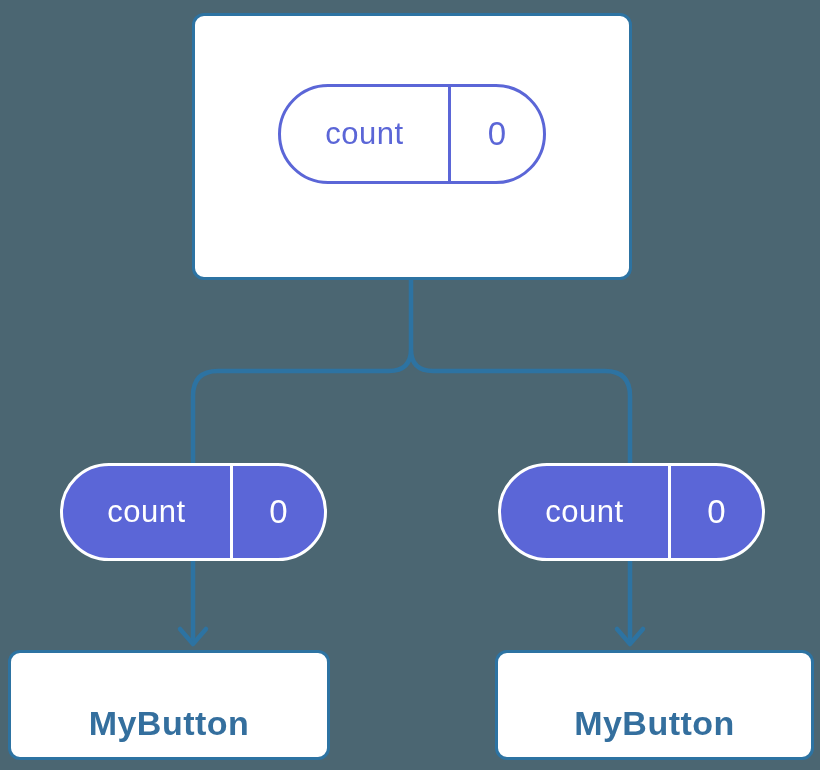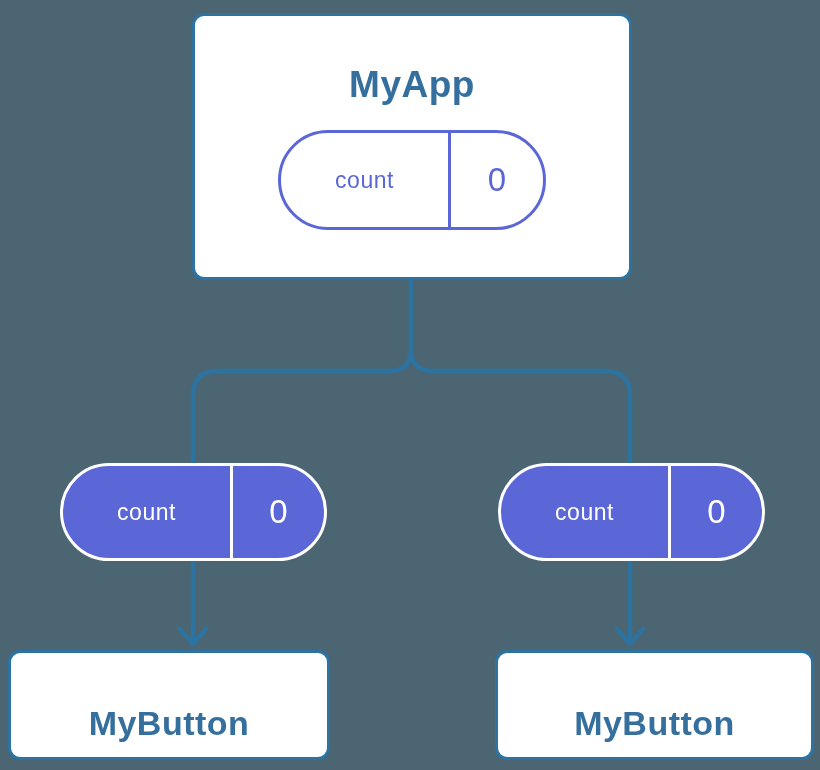--- a/index.html
+++ b/index.html
@@ -89,21 +89,21 @@
     width: 267px; height: 98px;
     border: 3px solid var(--pill-light-text);
     background: var(--pill-purple);
   }
   .pill-solid .pill-section { color: var(--pill-light-text); }
   .pill-solid .pill-divider { width: 3px; background: var(--pill-light-text); }
   .pill-solid .pill-value-section { width: 91px; }
   .pill-left  { left: 60px;  top: 463px; }
   .pill-right { left: 498px; top: 463px; }
 
-  .pill-label-text { font-size: 23px; letter-spacing: 0.5px; }
+  .pill-label-text { font-size: 31px; letter-spacing: 0.5px; }
   .pill-value-text { font-size: 33px; }
 
   .leaf-node {
     display: flex;
     align-items: center;
     justify-content: center;
   }
   .leaf-node .node-title { font-size: 34px; margin-top: 36px; }
   .leaf-left  { left: 8px;   top: 650px; width: 322px; height: 110px; }
   .leaf-right { left: 495px; top: 650px; width: 319px; height: 110px; }
@@ -116,21 +116,20 @@
   <svg class="connectors" width="820" height="770" viewBox="0 0 820 770" aria-hidden="true">
     <path class="connector" d="M411,276 L411,349
              Q411,371 389,371 L218,371 Q193,371 193,396 L193,640
              M411,349
              Q411,371 433,371 L605,371 Q630,371 630,396 L630,640"></path>
     <path class="connector" d="M180,629 L193,644 L206,629"></path>
     <path class="connector" d="M617,629 L630,644 L643,629"></path>
   </svg>
 
   <div class="node root-node">
-    <div class="node-title">MyApp</div>
     <div class="pill pill-outline">
       <div class="pill-section pill-label-section">
         <span class="pill-label-text">count</span>
       </div>
       <div class="pill-divider"></div>
       <div class="pill-section pill-value-section">
         <span class="pill-value-text">0</span>
       </div>
     </div>
   </div>

